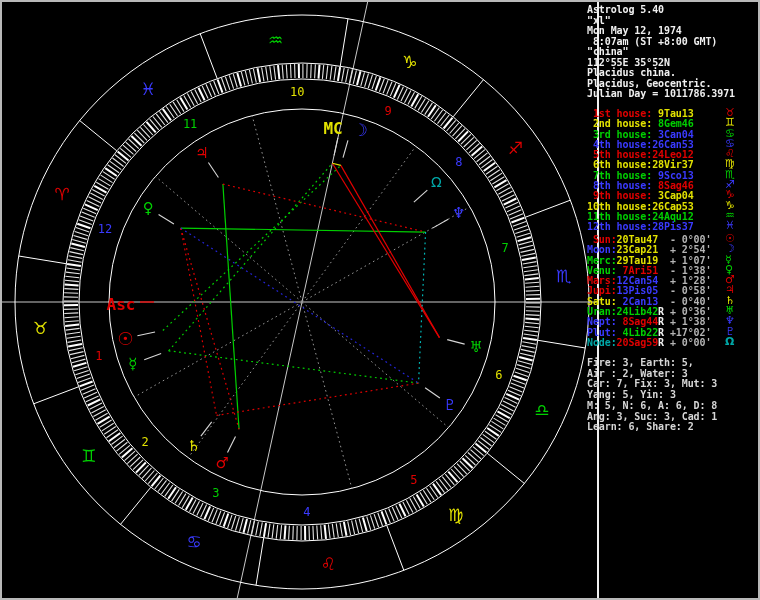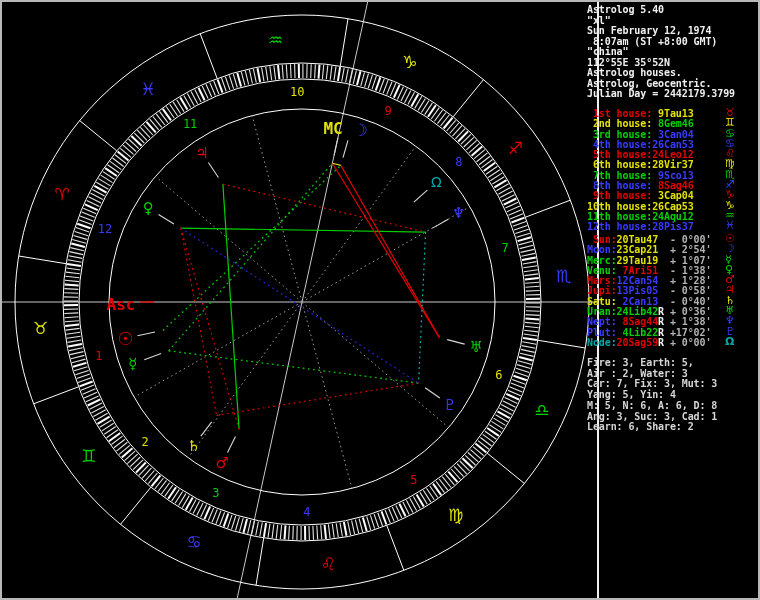--- a/index.html
+++ b/index.html
@@ -110,18 +110,18 @@
       <text x="191.6732958326313" y="443.7543918085127" fill="#e2e200" font-size="15" text-anchor="middle" dominant-baseline="central">♄</text>
       <text x="474.25083281182526" y="345.12922849313213" fill="#00d000" font-size="15" text-anchor="middle" dominant-baseline="central">♅</text>
       <text x="456.6485529407422" y="211.33641750091817" fill="#3a3aff" font-size="15" text-anchor="middle" dominant-baseline="central">♆</text>
       <text x="447.7171538971921" y="402.8573888668834" fill="#3a3aff" font-size="15" text-anchor="middle" dominant-baseline="central">♇</text>
       <text x="434.26940617635296" y="180.11786386183485" fill="#00a8a8" font-size="14" text-anchor="middle" dominant-baseline="central">Ω</text>
       <text x="331.040814461331" y="126.11240287151418" fill="#e2e200" font-size="16" text-anchor="middle" dominant-baseline="central" class="mono" font-weight="600">MC</text>
       <text x="119" y="302" fill="#e00000" font-size="16" text-anchor="middle" dominant-baseline="central" class="mono" font-weight="600">Asc</text>
     </svg>
   <div id="divider"></div>
   <div id="sidebar">
-    <div class="sect" id="sb-header" style="top:3px"><div class="ln">Astrolog 5.40</div><div class="ln">"xl"</div><div class="ln">Sun February 12, 1974</div><div class="ln"> 8:07am (ST +8:00 GMT)</div><div class="ln">"china"</div><div class="ln">112°55E 35°52N</div><div class="ln">Astrolog houses.</div><div class="ln">Astrolog, Geocentric.</div><div class="ln">Julian Day = 2442179.3799</div></div>
+    <div class="sect" id="sb-header" style="top:3px"><div class="ln">Astrolog 5.40</div><div class="ln">"xl"</div><div class="ln">Mon May 12, 1974</div><div class="ln"> 8:07am (ST +8:00 GMT)</div><div class="ln">"china"</div><div class="ln">112°55E 35°52N</div><div class="ln">Placidus china.</div><div class="ln">Placidus, Geocentric.</div><div class="ln">Julian Day = 1011786.3971</div></div>
     <div class="sect" id="sb-houses" style="top:107px"><div class="row"><span style="color: rgb(224, 0, 0);"> 1st house:</span><span style="color: rgb(226, 226, 0);"> 9Tau13</span><span class="g" style="color: rgb(224, 0, 0);">♉</span></div><div class="row"><span style="color: rgb(226, 226, 0);"> 2nd house:</span><span style="color: rgb(0, 208, 0);"> 8Gem46</span><span class="g" style="color: rgb(226, 226, 0);">♊</span></div><div class="row"><span style="color: rgb(0, 208, 0);"> 3rd house:</span><span style="color: rgb(58, 58, 255);"> 3Can04</span><span class="g" style="color: rgb(0, 208, 0);">♋</span></div><div class="row"><span style="color: rgb(58, 58, 255);"> 4th house:</span><span style="color: rgb(58, 58, 255);">26Can53</span><span class="g" style="color: rgb(58, 58, 255);">♋</span></div><div class="row"><span style="color: rgb(224, 0, 0);"> 5th house:</span><span style="color: rgb(224, 0, 0);">24Leo12</span><span class="g" style="color: rgb(224, 0, 0);">♌</span></div><div class="row"><span style="color: rgb(226, 226, 0);"> 6th house:</span><span style="color: rgb(226, 226, 0);">28Vir37</span><span class="g" style="color: rgb(226, 226, 0);">♍</span></div><div class="row"><span style="color: rgb(0, 208, 0);"> 7th house:</span><span style="color: rgb(58, 58, 255);"> 9Sco13</span><span class="g" style="color: rgb(0, 208, 0);">♏</span></div><div class="row"><span style="color: rgb(58, 58, 255);"> 8th house:</span><span style="color: rgb(224, 0, 0);"> 8Sag46</span><span class="g" style="color: rgb(58, 58, 255);">♐</span></div><div class="row"><span style="color: rgb(224, 0, 0);"> 9th house:</span><span style="color: rgb(226, 226, 0);"> 3Cap04</span><span class="g" style="color: rgb(224, 0, 0);">♑</span></div><div class="row"><span style="color: rgb(226, 226, 0);">10th house:</span><span style="color: rgb(226, 226, 0);">26Cap53</span><span class="g" style="color: rgb(226, 226, 0);">♑</span></div><div class="row"><span style="color: rgb(0, 208, 0);">11th house:</span><span style="color: rgb(0, 208, 0);">24Aqu12</span><span class="g" style="color: rgb(0, 208, 0);">♒</span></div><div class="row"><span style="color: rgb(58, 58, 255);">12th house:</span><span style="color: rgb(58, 58, 255);">28Pis37</span><span class="g" style="color: rgb(58, 58, 255);">♓</span></div></div>
     <div class="sect" id="sb-planets" style="top:233px"><div class="row"><span style="color: rgb(224, 0, 0);"> Sun:</span><span style="color: rgb(226, 226, 0);">20Tau47</span><span style="color: rgb(240, 240, 240);"> </span><span style="color: rgb(180, 180, 180);"> - 0°00'</span><span class="g" style="color: rgb(224, 0, 0);">☉</span></div><div class="row"><span style="color: rgb(58, 58, 255);">Moon:</span><span style="color: rgb(226, 226, 0);">23Cap21</span><span style="color: rgb(240, 240, 240);"> </span><span style="color: rgb(180, 180, 180);"> + 2°54'</span><span class="g" style="color: rgb(58, 58, 255);">☽</span></div><div class="row"><span style="color: rgb(0, 208, 0);">Merc:</span><span style="color: rgb(226, 226, 0);">29Tau19</span><span style="color: rgb(240, 240, 240);"> </span><span style="color: rgb(180, 180, 180);"> + 1°07'</span><span class="g" style="color: rgb(0, 208, 0);">☿</span></div><div class="row"><span style="color: rgb(0, 208, 0);">Venu:</span><span style="color: rgb(224, 0, 0);"> 7Ari51</span><span style="color: rgb(240, 240, 240);"> </span><span style="color: rgb(180, 180, 180);"> - 1°38'</span><span class="g" style="color: rgb(0, 208, 0);">♀</span></div><div class="row"><span style="color: rgb(224, 0, 0);">Mars:</span><span style="color: rgb(58, 58, 255);">12Can54</span><span style="color: rgb(240, 240, 240);"> </span><span style="color: rgb(180, 180, 180);"> + 1°28'</span><span class="g" style="color: rgb(224, 0, 0);">♂</span></div><div class="row"><span style="color: rgb(224, 0, 0);">Jupi:</span><span style="color: rgb(58, 58, 255);">13Pis05</span><span style="color: rgb(240, 240, 240);"> </span><span style="color: rgb(180, 180, 180);"> - 0°58'</span><span class="g" style="color: rgb(224, 0, 0);">♃</span></div><div class="row"><span style="color: rgb(226, 226, 0);">Satu:</span><span style="color: rgb(58, 58, 255);"> 2Can13</span><span style="color: rgb(240, 240, 240);"> </span><span style="color: rgb(180, 180, 180);"> - 0°40'</span><span class="g" style="color: rgb(226, 226, 0);">♄</span></div><div class="row"><span style="color: rgb(0, 208, 0);">Uran:</span><span style="color: rgb(0, 208, 0);">24Lib42</span><span style="color: rgb(240, 240, 240);">R</span><span style="color: rgb(180, 180, 180);"> + 0°36'</span><span class="g" style="color: rgb(0, 208, 0);">♅</span></div><div class="row"><span style="color: rgb(58, 58, 255);">Nept:</span><span style="color: rgb(224, 0, 0);"> 8Sag44</span><span style="color: rgb(240, 240, 240);">R</span><span style="color: rgb(180, 180, 180);"> + 1°38'</span><span class="g" style="color: rgb(58, 58, 255);">♆</span></div><div class="row"><span style="color: rgb(58, 58, 255);">Plut:</span><span style="color: rgb(0, 208, 0);"> 4Lib22</span><span style="color: rgb(240, 240, 240);">R</span><span style="color: rgb(180, 180, 180);"> +17°02'</span><span class="g" style="color: rgb(58, 58, 255);">♇</span></div><div class="row"><span style="color: rgb(0, 168, 168);">Node:</span><span style="color: rgb(224, 0, 0);">20Sag59</span><span style="color: rgb(240, 240, 240);">R</span><span style="color: rgb(180, 180, 180);"> + 0°00'</span><span class="g" style="color: rgb(0, 168, 168);">Ω</span></div></div>
-    <div class="sect" id="sb-stats" style="top:356px"><div class="stat">Fire: 3, Earth: 5,</div><div class="stat">Air : 2, Water: 3</div><div class="stat">Car: 7, Fix: 3, Mut: 3</div><div class="stat">Yang: 5, Yin: 4</div><div class="stat">M: 5, N: 6, A: 6, D: 8</div><div class="stat">Ang: 3, Suc: 3, Cad: 1</div><div class="stat">Learn: 6, Share: 2</div></div>
+    <div class="sect" id="sb-stats" style="top:356px"><div class="stat">Fire: 3, Earth: 5,</div><div class="stat">Air : 2, Water: 3</div><div class="stat">Car: 7, Fix: 3, Mut: 3</div><div class="stat">Yang: 5, Yin: 3</div><div class="stat">M: 5, N: 6, A: 6, D: 8</div><div class="stat">Ang: 3, Suc: 3, Cad: 1</div><div class="stat">Learn: 6, Share: 2</div></div>
   </div>
 </div>
 
 </body></html>

